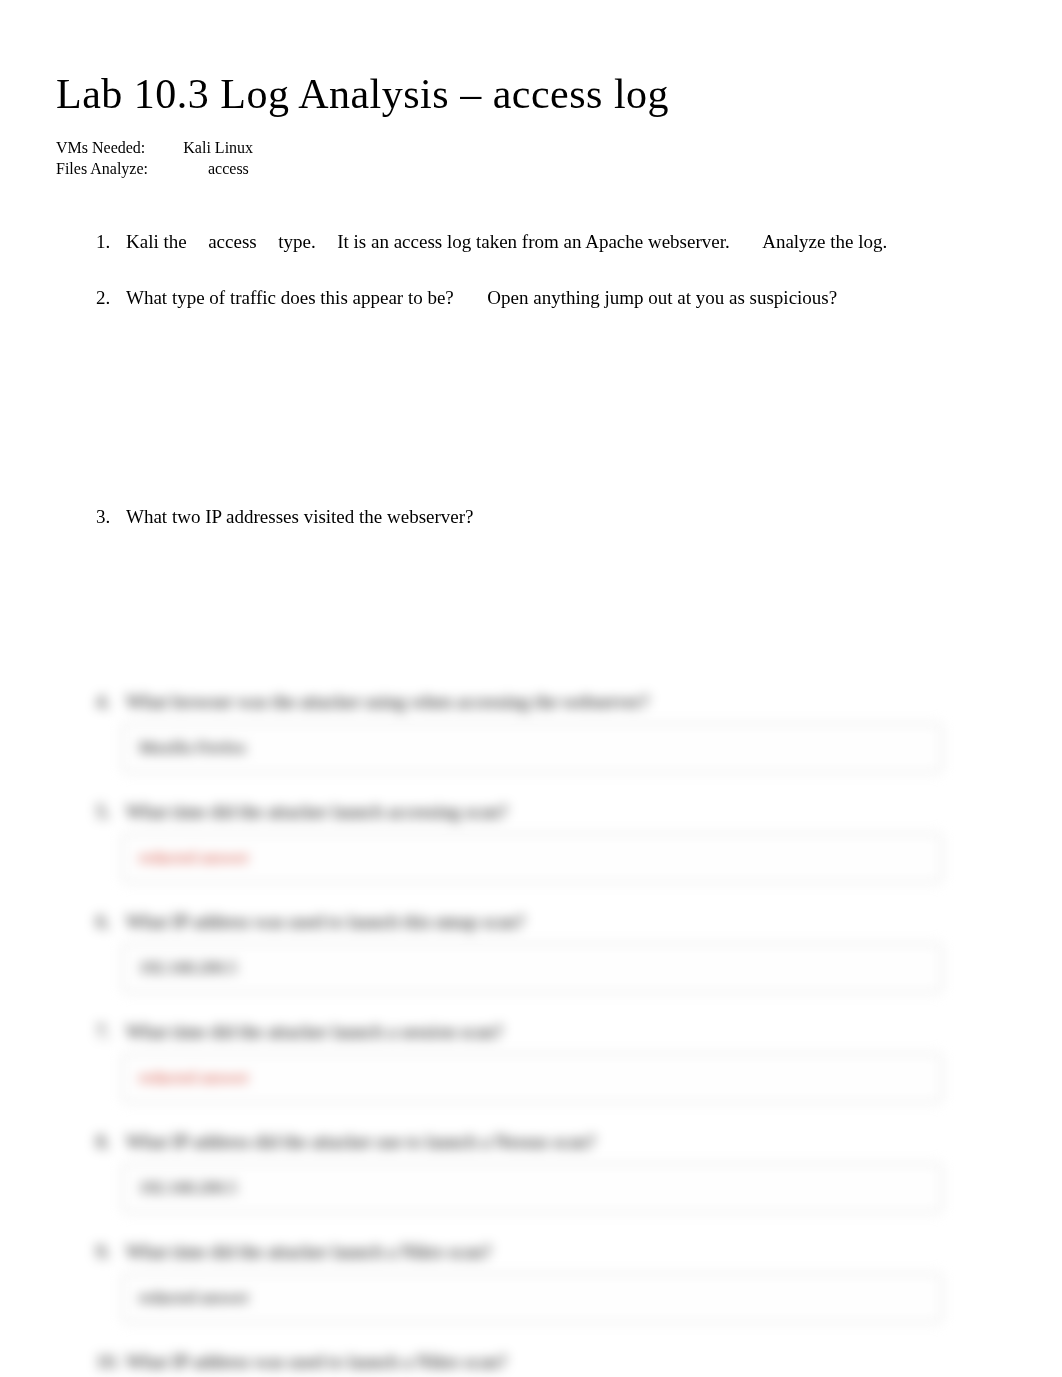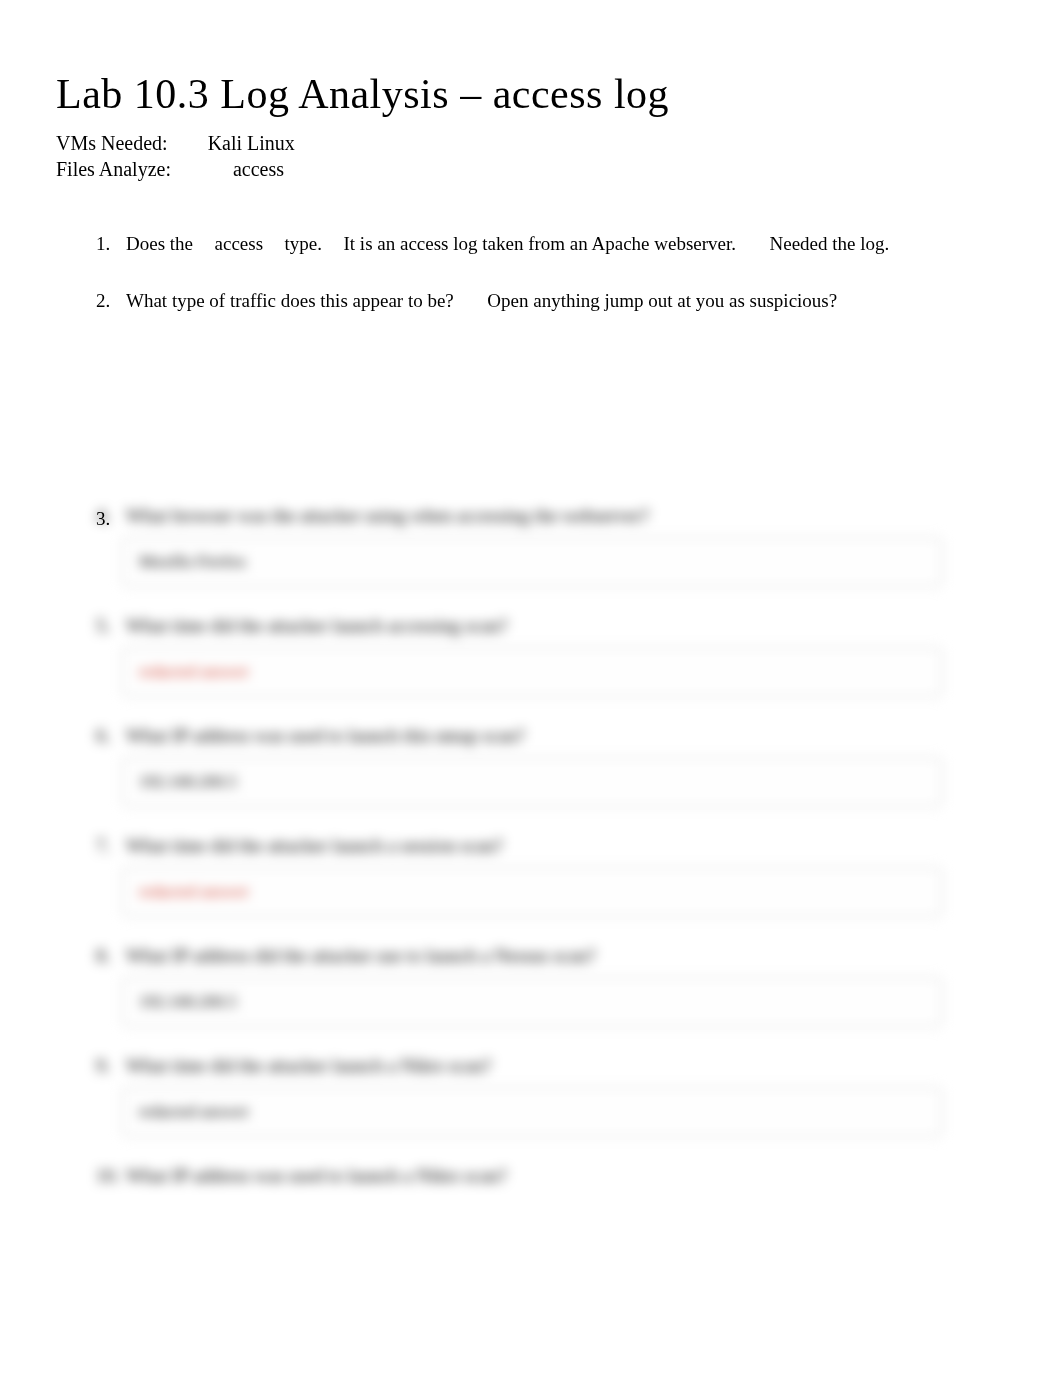--- a/index.html
+++ b/index.html
@@ -10,25 +10,25 @@
     body {
       background: #ffffff;
       font-family: Georgia, 'Times New Roman', serif;
       width: 1062px;
       padding: 70px 56px 40px 56px;
       color: #000000;
     }
     h1 {
       font-size: 42px;
       font-weight: normal;
-      margin-bottom: 12px;
+      margin-bottom: 20px;
       letter-spacing: 0.5px;
     }
     .meta-line {
-      font-size: 20px;
+      font-size: 16px;
       line-height: 1.3;
     }
     .meta-label {
       display: inline-block;
     }
     .meta-value {
       display: inline-block;
     }
     .meta-spacer-1 {
       display: inline-block;
@@ -101,40 +101,41 @@
 <div class="meta-line">
   <span class="meta-label">Files Analyze:</span>
   <span class="meta-spacer-2"></span>
   <span class="meta-value">access</span>
 </div>
 
 <ol class="questions">
 
   <li class="q1">
     <span class="li-number">1.</span>
-    <span>Does the</span>
+    <span>Kali the</span>
     <span class="gap-small"></span>
     <span>access</span>
     <span class="gap-small"></span>
     <span>type.</span>
     <span class="gap-small"></span>
     <span>It is an access log taken from an Apache webserver.</span>
     <span class="gap-med"></span>
-    <span>Needed the log.</span>
+    <span>Analyze the log.</span>
   </li>
 
   <li class="q2">
     <span class="li-number">2.</span>
     <span>What type of traffic does this appear to be?</span>
     <span class="gap-med"></span>
     <span>Open anything jump out at you as suspicious?</span>
   </li>
 
   <li class="q3">
     <span class="li-number">3.</span>
+    <span>What two IP addresses visited the webserver?</span>
   </li>
 
 </ol>
 
 <div class="blurred-section">
   <div style="padding-left:40px;">
 
     <div class="blurred-item">
       <span class="li-number">4.</span>
       <span class="q-text">What browser was the attacker using when accessing the webserver?</span>

